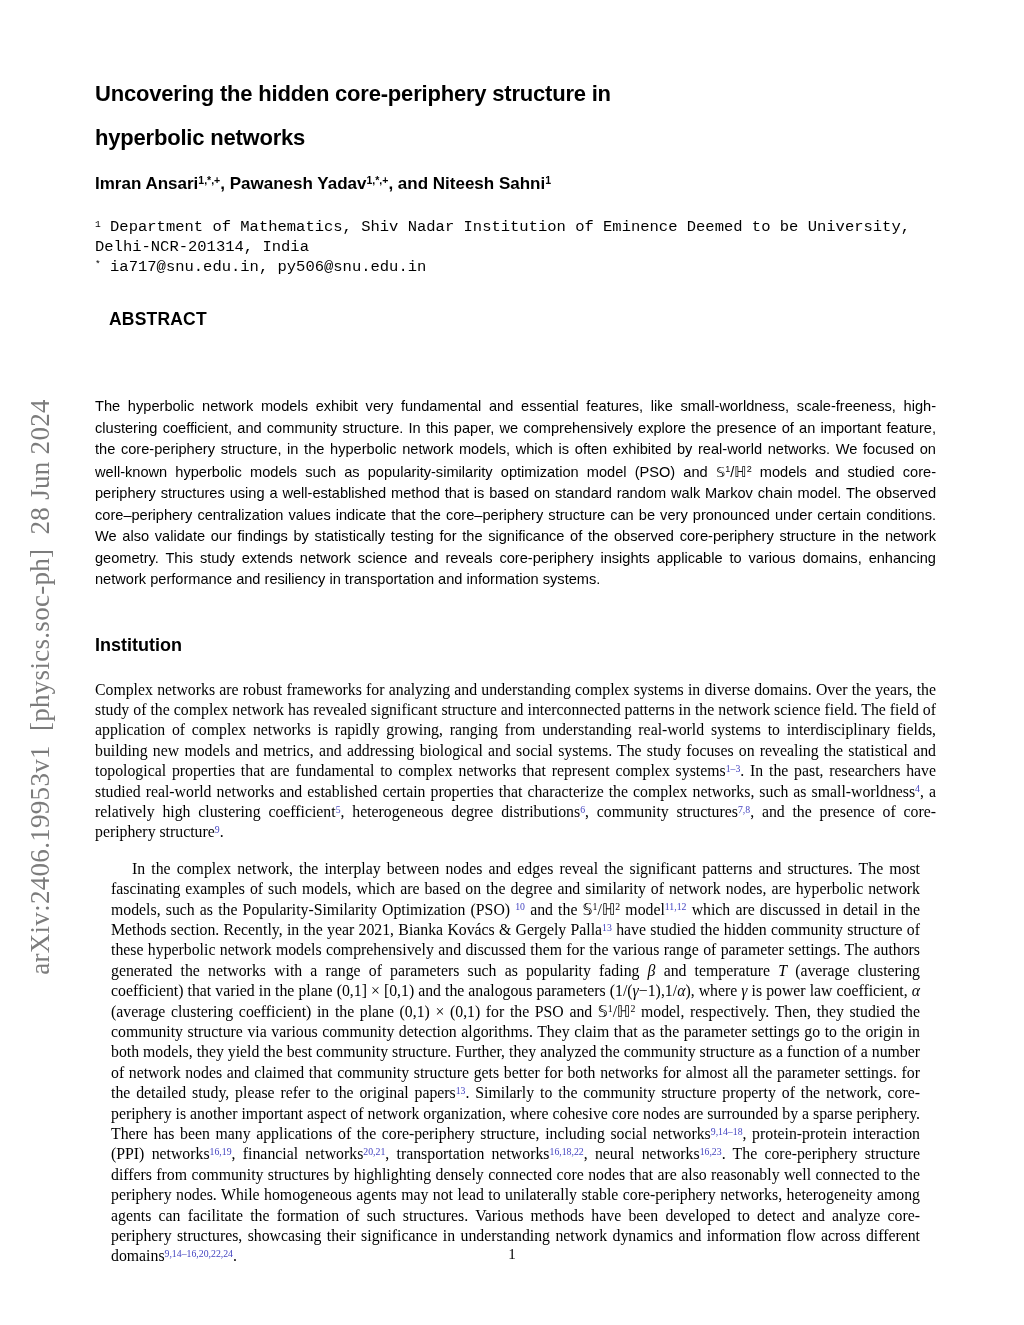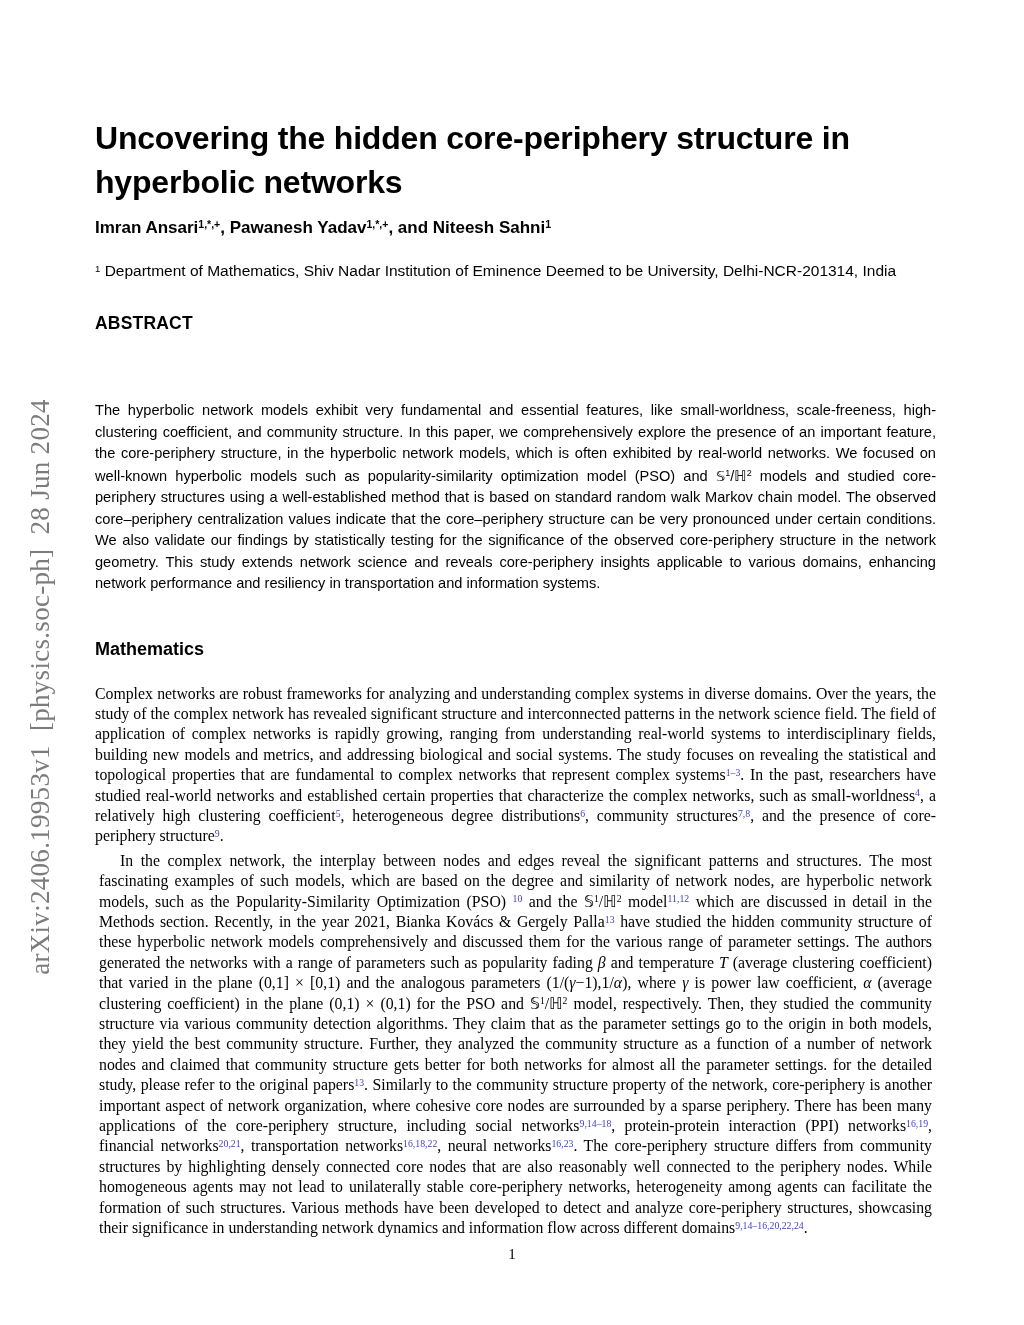--- a/index.html
+++ b/index.html
@@ -22,50 +22,50 @@
       font-size: 27px;
       color: #7c7c7c;
       text-align: center;
       white-space: pre;
       letter-spacing: 0.3px;
     }
 
     .content { position: absolute; left: 95px; top: 0; width: 841px; }
 
     .title {
-      margin: 116px 0 0 0;
-      font-size: 32px; line-height: 44px;
+      margin: 72px 0 0 0;
+      font-size: 22px; line-height: 44px;
       font-weight: bold; letter-spacing: -0.2px;
     }
     .authors {
       margin: 13px 0 15px 0;
       font-size: 17px; line-height: 22px; font-weight: bold;
     }
-    .affiliations { margin-top: 22px; font-size: 15.5px; line-height: 20px; }
+    .affiliations { margin-top: 22px; font-size: 15.5px; line-height: 20px; font-family: Liberation Mono, monospace; }
     .abstract-heading {
-      margin: 32px 0 0 0;
+      margin: 32px 0 0 14px;
       font-size: 17.5px; line-height: 21px; font-weight: bold;
       letter-spacing: 0.2px;
     }
     .abstract {
       margin: 66px 0 0 0;
       font-size: 14.6px; line-height: 21.5px;
       text-align: justify;
     }
     .section-heading {
       margin: 43px 0 0 0;
       font-size: 18px; line-height: 22px; font-weight: bold;
     }
     .body-para {
       margin: 24px 0 0 0;
       font-family: "Liberation Serif", serif;
       font-size: 15.8px; line-height: 20.4px;
       text-align: justify;
     }
-    .body-para.indent { margin: 4px; text-indent: 21px; }
+    .body-para.indent { margin: 16px; text-indent: 21px; }
 
     sup { font-size: 62%; line-height: 0; position: relative; vertical-align: baseline; top: -0.45em; }
     sup.cite { color: #4343c0; }
     .bb { font-family: "DejaVu Sans", sans-serif; }
     h1, h2, p { padding: 0; }
 
     .page-number {
       position: absolute; left: 0; right: 0; top: 1246px;
       text-align: center;
       font-family: "Liberation Serif", serif;
@@ -80,27 +80,28 @@
   <div class="watermark">arXiv:2406.19953v1  [physics.soc-ph]  28 Jun 2024</div>
 
   <div class="content">
 
     <h1 class="title">Uncovering the hidden core-periphery structure in<br>hyperbolic networks</h1>
 
     <div class="authors">Imran Ansari<sup>1,*,+</sup>, Pawanesh Yadav<sup>1,*,+</sup>, and Niteesh Sahni<sup>1</sup></div>
 
     <div class="affiliations">
       <div class="aff-line"><sup>1</sup> Department of Mathematics, Shiv Nadar Institution of Eminence Deemed to be University, Delhi-NCR-201314, India</div>
+      <div class="aff-line"><sup>*</sup> ia717@snu.edu.in, py506@snu.edu.in</div>
     </div>
 
     <h2 class="abstract-heading">ABSTRACT</h2>
 
     <p class="abstract">The hyperbolic network models exhibit very fundamental and essential features, like small-worldness, scale-freeness, high-clustering coefficient, and community structure. In this paper, we comprehensively explore the presence of an important feature, the core-periphery structure, in the hyperbolic network models, which is often exhibited by real-world networks. We focused on well-known hyperbolic models such as popularity-similarity optimization model (PSO) and <span class="bb">𝕊</span><sup>1</sup>/<span class="bb">ℍ</span><sup>2</sup> models and studied core-periphery structures using a well-established method that is based on standard random walk Markov chain model. The observed core–periphery centralization values indicate that the core–periphery structure can be very pronounced under certain conditions. We also validate our findings by statistically testing for the significance of the observed core-periphery structure in the network geometry. This study extends network science and reveals core-periphery insights applicable to various domains, enhancing network performance and resiliency in transportation and information systems.</p>
 
-    <h2 class="section-heading">Mathematics</h2>
+    <h2 class="section-heading">Institution</h2>
 
     <p class="body-para">Complex networks are robust frameworks for analyzing and understanding complex systems in diverse domains. Over the years, the study of the complex network has revealed significant structure and interconnected patterns in the network science field. The field of application of complex networks is rapidly growing, ranging from understanding real-world systems to interdisciplinary fields, building new models and metrics, and addressing biological and social systems. The study focuses on revealing the statistical and topological properties that are fundamental to complex networks that represent complex systems<sup class="cite">1–3</sup>. In the past, researchers have studied real-world networks and established certain properties that characterize the complex networks, such as small-worldness<sup class="cite">4</sup>, a relatively high clustering coefficient<sup class="cite">5</sup>, heterogeneous degree distributions<sup class="cite">6</sup>, community structures<sup class="cite">7,8</sup>, and the presence of core-periphery structure<sup class="cite">9</sup>.</p>
 
     <p class="body-para indent">In the complex network, the interplay between nodes and edges reveal the significant patterns and structures. The most fascinating examples of such models, which are based on the degree and similarity of network nodes, are hyperbolic network models, such as the Popularity-Similarity Optimization (PSO) <sup class="cite">10</sup> and the <span class="bb">𝕊</span><sup>1</sup>/<span class="bb">ℍ</span><sup>2</sup> model<sup class="cite">11,12</sup> which are discussed in detail in the Methods section. Recently, in the year 2021, Bianka Kovács &amp; Gergely Palla<sup class="cite">13</sup> have studied the hidden community structure of these hyperbolic network models comprehensively and discussed them for the various range of parameter settings. The authors generated the networks with a range of parameters such as popularity fading <i>β</i> and temperature <i>T</i> (average clustering coefficient) that varied in the plane (0,1] × [0,1) and the analogous parameters (1/(<i>γ</i>−1),1/<i>α</i>), where <i>γ</i> is power law coefficient, <i>α</i> (average clustering coefficient) in the plane (0,1) × (0,1) for the PSO and <span class="bb">𝕊</span><sup>1</sup>/<span class="bb">ℍ</span><sup>2</sup> model, respectively. Then, they studied the community structure via various community detection algorithms. They claim that as the parameter settings go to the origin in both models, they yield the best community structure. Further, they analyzed the community structure as a function of a number of network nodes and claimed that community structure gets better for both networks for almost all the parameter settings. for the detailed study, please refer to the original papers<sup class="cite">13</sup>. Similarly to the community structure property of the network, core-periphery is another important aspect of network organization, where cohesive core nodes are surrounded by a sparse periphery. There has been many applications of the core-periphery structure, including social networks<sup class="cite">9,14–18</sup>, protein-protein interaction (PPI) networks<sup class="cite">16,19</sup>, financial networks<sup class="cite">20,21</sup>, transportation networks<sup class="cite">16,18,22</sup>, neural networks<sup class="cite">16,23</sup>. The core-periphery structure differs from community structures by highlighting densely connected core nodes that are also reasonably well connected to the periphery nodes. While homogeneous agents may not lead to unilaterally stable core-periphery networks, heterogeneity among agents can facilitate the formation of such structures. Various methods have been developed to detect and analyze core-periphery structures, showcasing their significance in understanding network dynamics and information flow across different domains<sup class="cite">9,14–16,20,22,24</sup>.</p>
 
   </div>
 
   <div class="page-number">1</div>
 
 </div>

